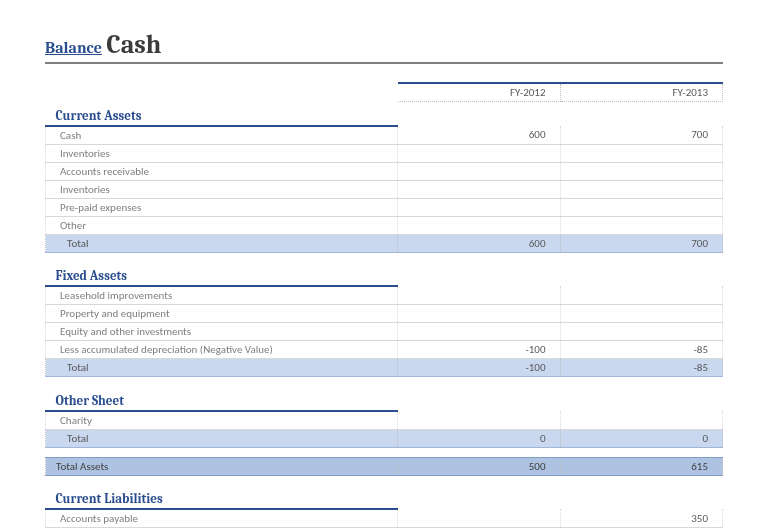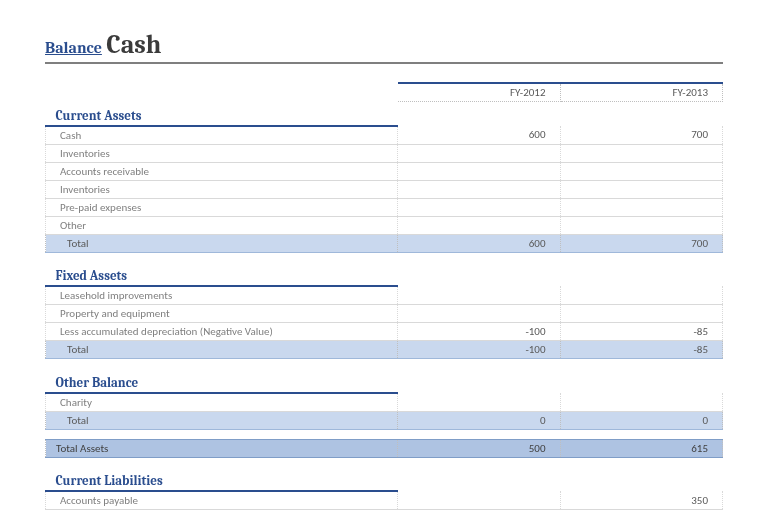--- a/index.html
+++ b/index.html
@@ -176,36 +176,41 @@
         <td>Leasehold improvements</td>
         <td class="num"></td>
         <td class="num"></td>
       </tr>
   <tr class="line">
         <td>Property and equipment</td>
         <td class="num"></td>
         <td class="num"></td>
       </tr>
   <tr class="line">
+        <td>Equity and other investments</td>
+        <td class="num"></td>
+        <td class="num"></td>
+      </tr>
+  <tr class="line">
         <td>Less accumulated depreciation (Negative Value)</td>
         <td class="num">-100</td>
         <td class="num">-85</td>
       </tr>
   <tr class="total-row">
         <td>Total</td>
         <td class="num">-100</td>
         <td class="num">-85</td>
       </tr>
 
   <tr class="spacer">
         <td colspan="3"></td>
       </tr>
 
   <tr class="section-head">
-    <td>Other Balance</td>
+    <td>Other Sheet</td>
     <td></td>
         <td></td>
   </tr>
   <tr class="line">
         <td>Charity</td>
         <td class="num"></td>
         <td class="num"></td>
       </tr>
   <tr class="total-row">
         <td>Total</td>

